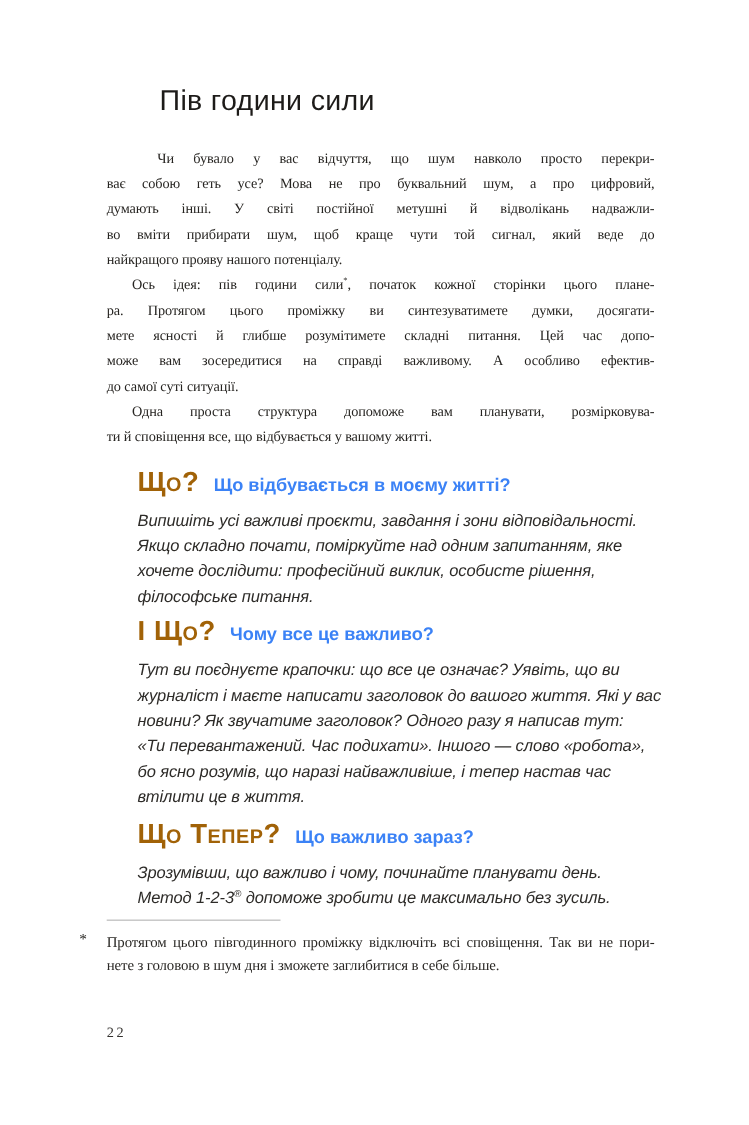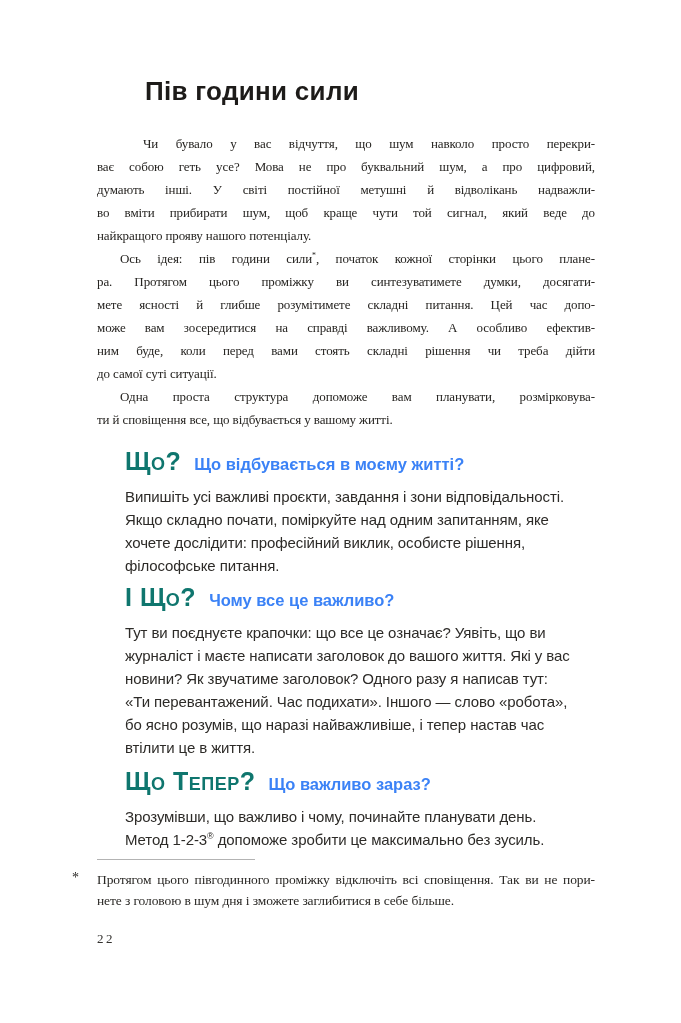--- a/index.html
+++ b/index.html
@@ -12,21 +12,21 @@
     overflow:hidden;
     box-sizing:border-box;
     padding-top:76px;
   }
   .content { margin-left:97px; width:498px; }
 
   
   .title {
     margin:0 0 0 48px;
     font-family:"Liberation Sans", sans-serif;
-    font-weight:bold;
+    font-weight:normal;
     font-size:26px;
     line-height:30px;
     letter-spacing:0.3px;
     color:#1d1b19;
   }
 
   
   .prose { margin-top:26px; }
   .prose, .fn-lines {
     font-family:"Liberation Serif", serif;
@@ -48,37 +48,38 @@
   .sec-what     { margin-top:16px; }
   .sec-so-what  { margin-top:6px; }
   .sec-now-what { margin-top:8px; }
   .sec-head { line-height:28px; margin-bottom:6px; white-space:nowrap; }
   .sec-head-main {
     font-family:"Liberation Sans", sans-serif;
     font-weight:bold;
     font-variant:small-caps;
     font-size:25px;
     letter-spacing:0.5px;
-    color:#0f766e;
+    color:#a16207;
   }
   .sec-head-sub {
     font-family:"Liberation Sans", sans-serif;
     font-weight:bold;
     font-size:16.5px;
     margin-left:9px;
     color:#3b82f6;
   }
   .sec-body .line {
     font-family:"Liberation Sans", sans-serif;
     font-size:15px;
     line-height:23px;
     letter-spacing:-0.1px;
     color:#2d2b28;
     white-space:nowrap;
     text-align:left;
+    font-style:italic;
   }
 
   
   .footnote { margin-top:8px; }
   .fn-rule { width:158px; height:1px; background:#b3b3b3; margin-bottom:9px; }
   .fn-text { position:relative; }
   .fn-marker {
     position:absolute; left:-25px; top:1px;
     font-family:"Liberation Serif", serif;
     font-size:14px; color:#2a2825;
@@ -108,21 +109,20 @@
           <div class="line">ває собою геть усе? Мова не про буквальний шум, а про цифровий,</div>
           <div class="line">думають інші. У світі постійної метушні й відволікань надважли-</div>
           <div class="line">во вміти прибирати шум, щоб краще чути той сигнал, який веде до</div>
           <div class="line last">найкращого прояву нашого потенціалу.</div>
         </div>
       <div class="para rest justified">
           <div class="line">Ось ідея: пів години сили<sup>*</sup>, початок кожної сторінки цього плане-</div>
           <div class="line">ра. Протягом цього проміжку ви синтезуватимете думки, досягати-</div>
           <div class="line">мете ясності й глибше розумітимете складні питання. Цей час допо-</div>
           <div class="line">може вам зосередитися на справді важливому. А особливо ефектив-</div>
-          <div class="line">ним буде, коли перед вами стоять складні рішення чи треба дійти</div>
           <div class="line last">до самої суті ситуації.</div>
         </div>
       <div class="para rest justified">
           <div class="line">Одна проста структура допоможе вам планувати, розмірковува-</div>
           <div class="line last">ти й сповіщення все, що відбувається у вашому житті.</div>
         </div>
     </div>
 
     <section class="sec sec-what">
       <div class="sec-head">

